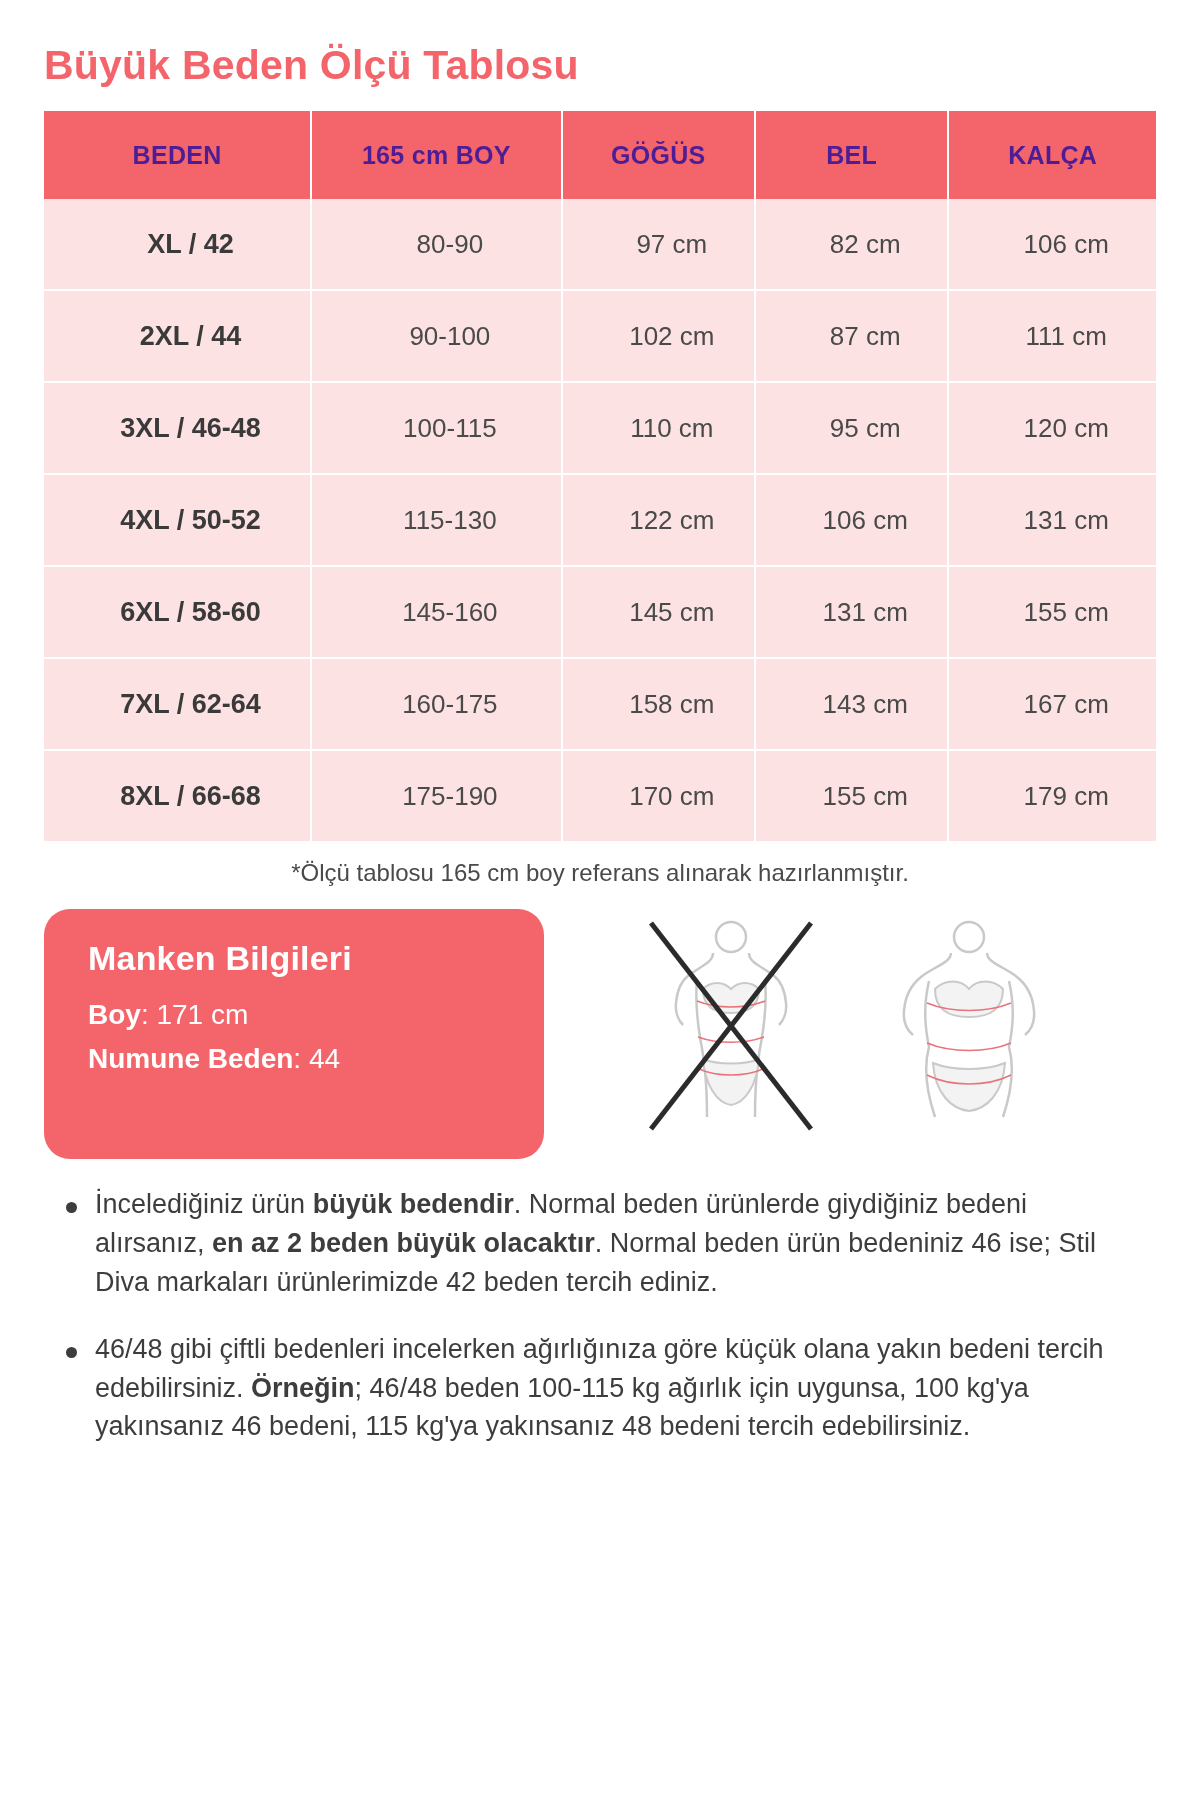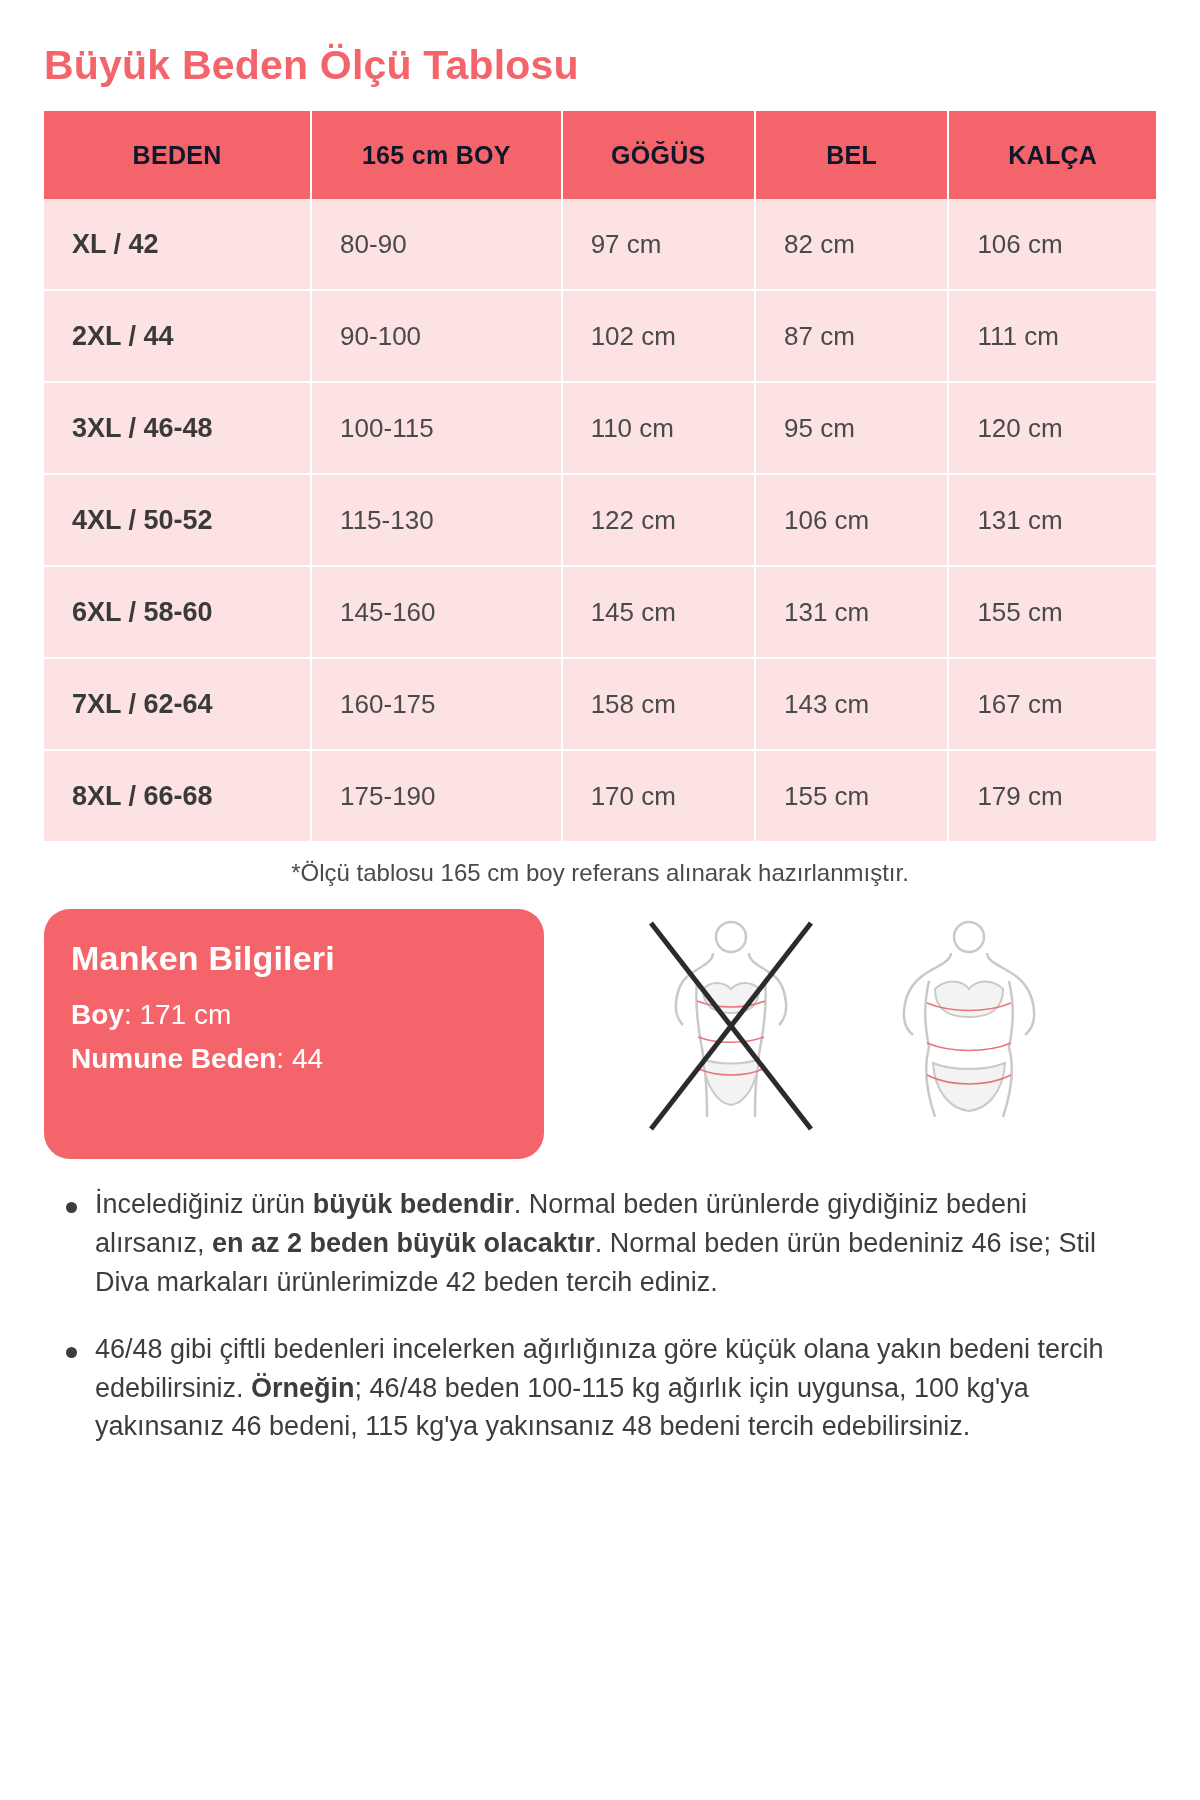--- a/index.html
+++ b/index.html
@@ -33,35 +33,35 @@
 
   
   table.size-table {
     width: 1112px;
     border-collapse: separate;
     border-spacing: 0;
     table-layout: fixed;
   }
   table.size-table th {
     background: #F4656B;
-    color: #0f172a;
+    color: #4c1d95;
     font-size: 25px;
     font-weight: bold;
     letter-spacing: 0.3px;
     height: 86px;
     vertical-align: middle;
     text-align: center;
     border-right: 2px solid #ffffff;
   }
   table.size-table th:last-child { border-right: none; }
 
   table.size-table td {
     background: #FCE2E2;
     height: 88px;
-    text-align: left;
+    text-align: center;
     vertical-align: middle;
     font-size: 26px;
     color: #4a4a4a;
     border-right: 2px solid #ffffff;
     border-bottom: 2px solid #ffffff;
     padding-left: 28px;
   }
   table.size-table td:last-child { border-right: none; }
   table.size-table tr:last-child td { border-bottom: none; }
   table.size-table td.beden-cell {
@@ -90,21 +90,21 @@
     display: flex;
     align-items: flex-start;
     margin-top: 22px;
   }
   .model-card {
     width: 500px;
     min-height: 250px;
     background: #F4656B;
     border-radius: 26px;
     box-sizing: border-box;
-    padding: 26px 34px 28px 27px;
+    padding: 26px 34px 28px 44px;
     color: #ffffff;
   }
   .model-card h2 {
     margin: 4px 0 18px 0;
     font-size: 34px;
     font-weight: bold;
     letter-spacing: 0.2px;
   }
   .model-card .line {
     font-size: 28px;

